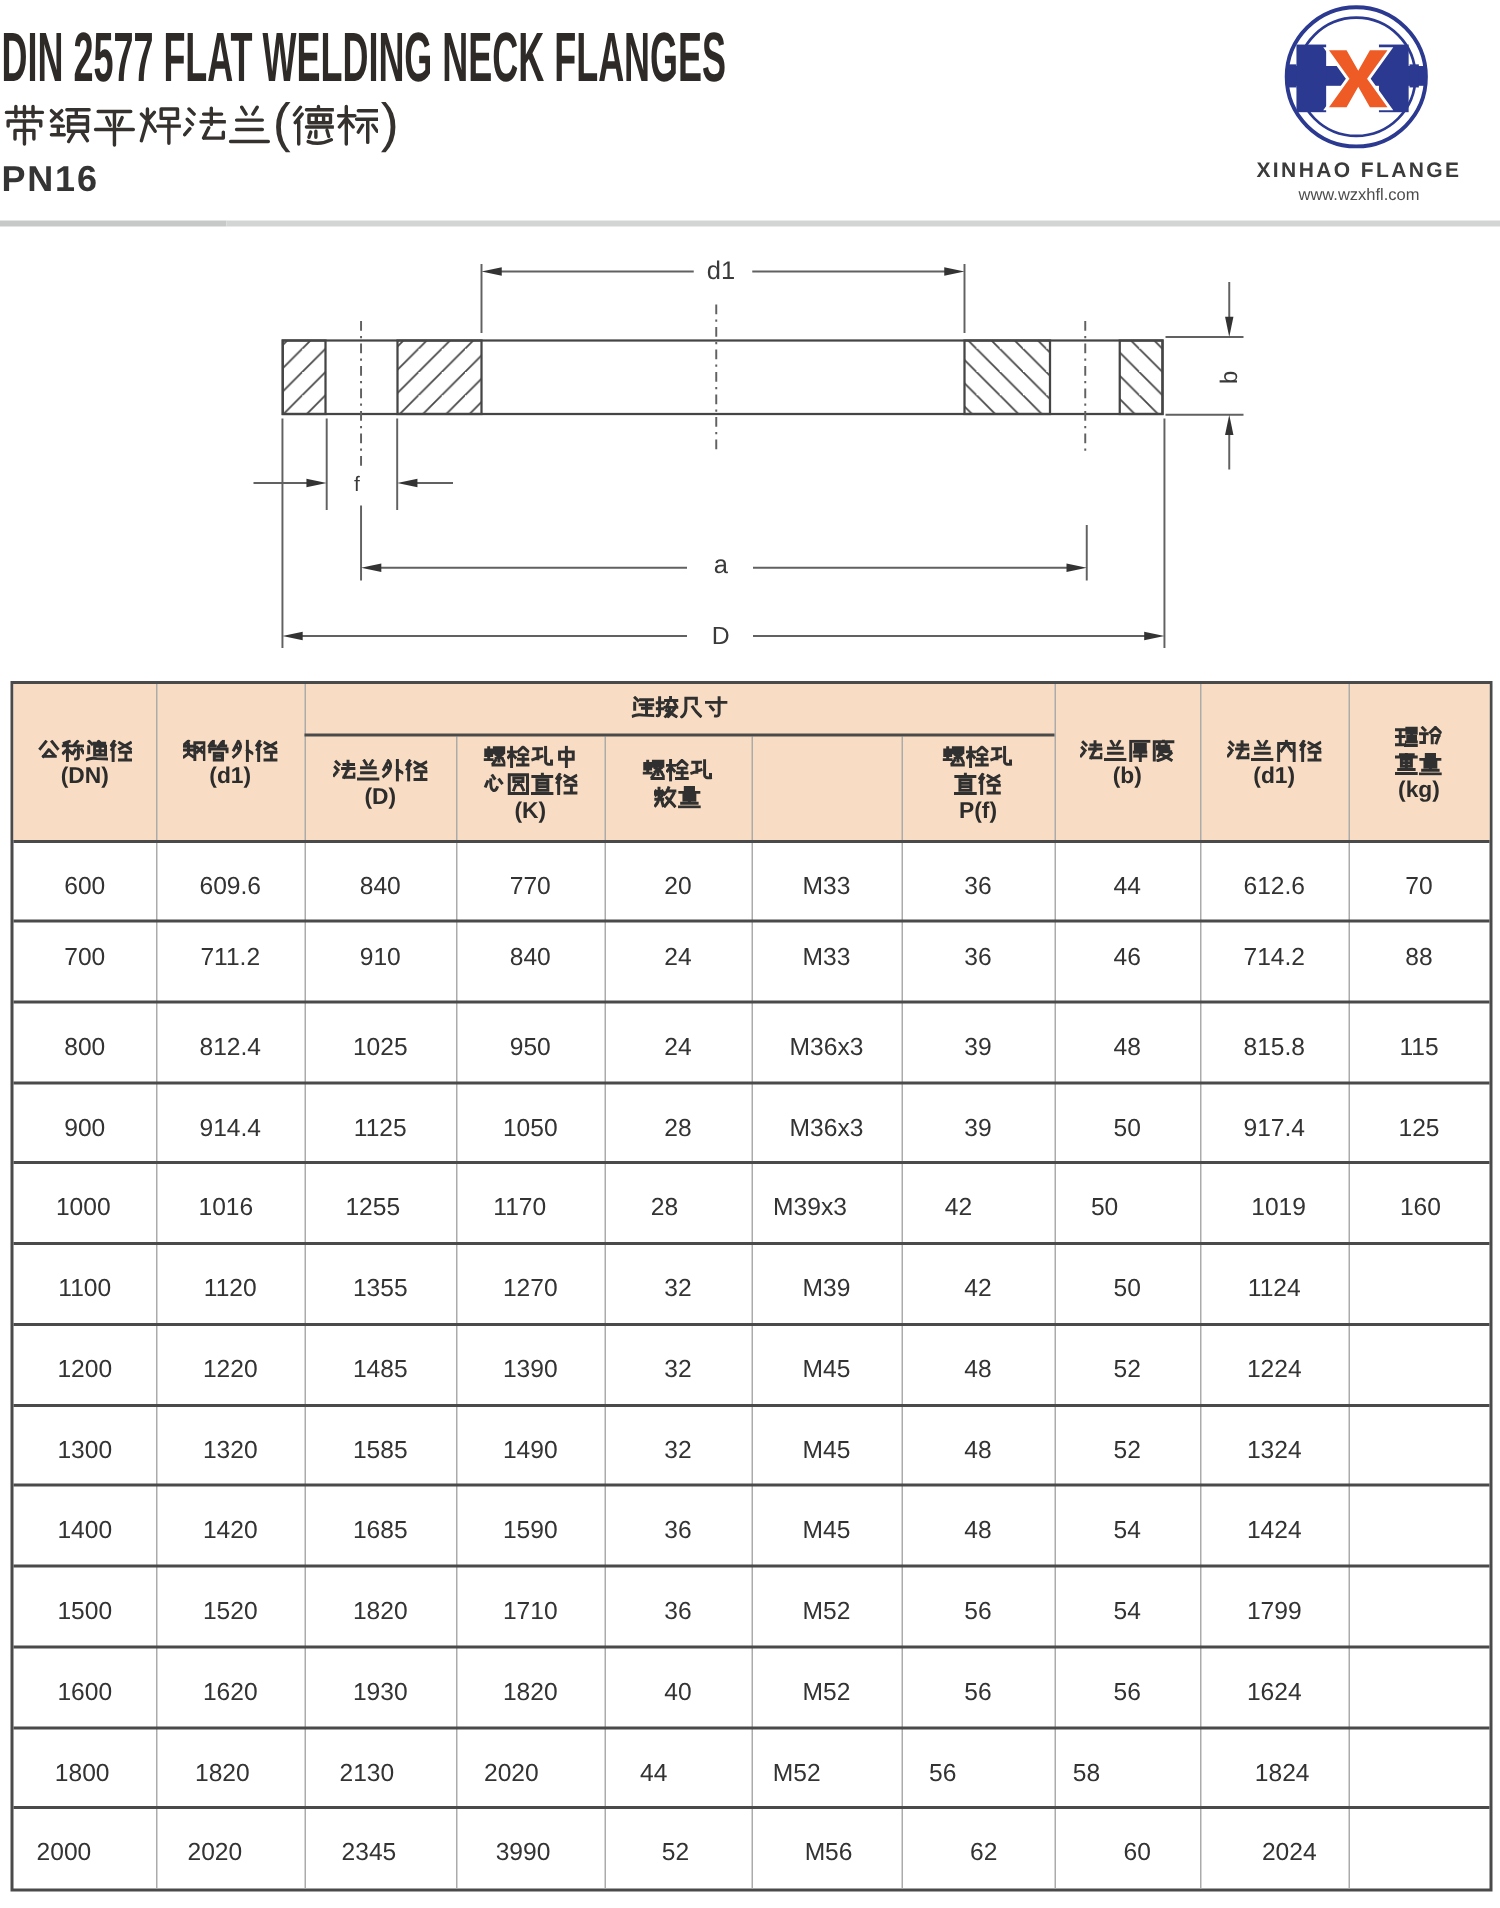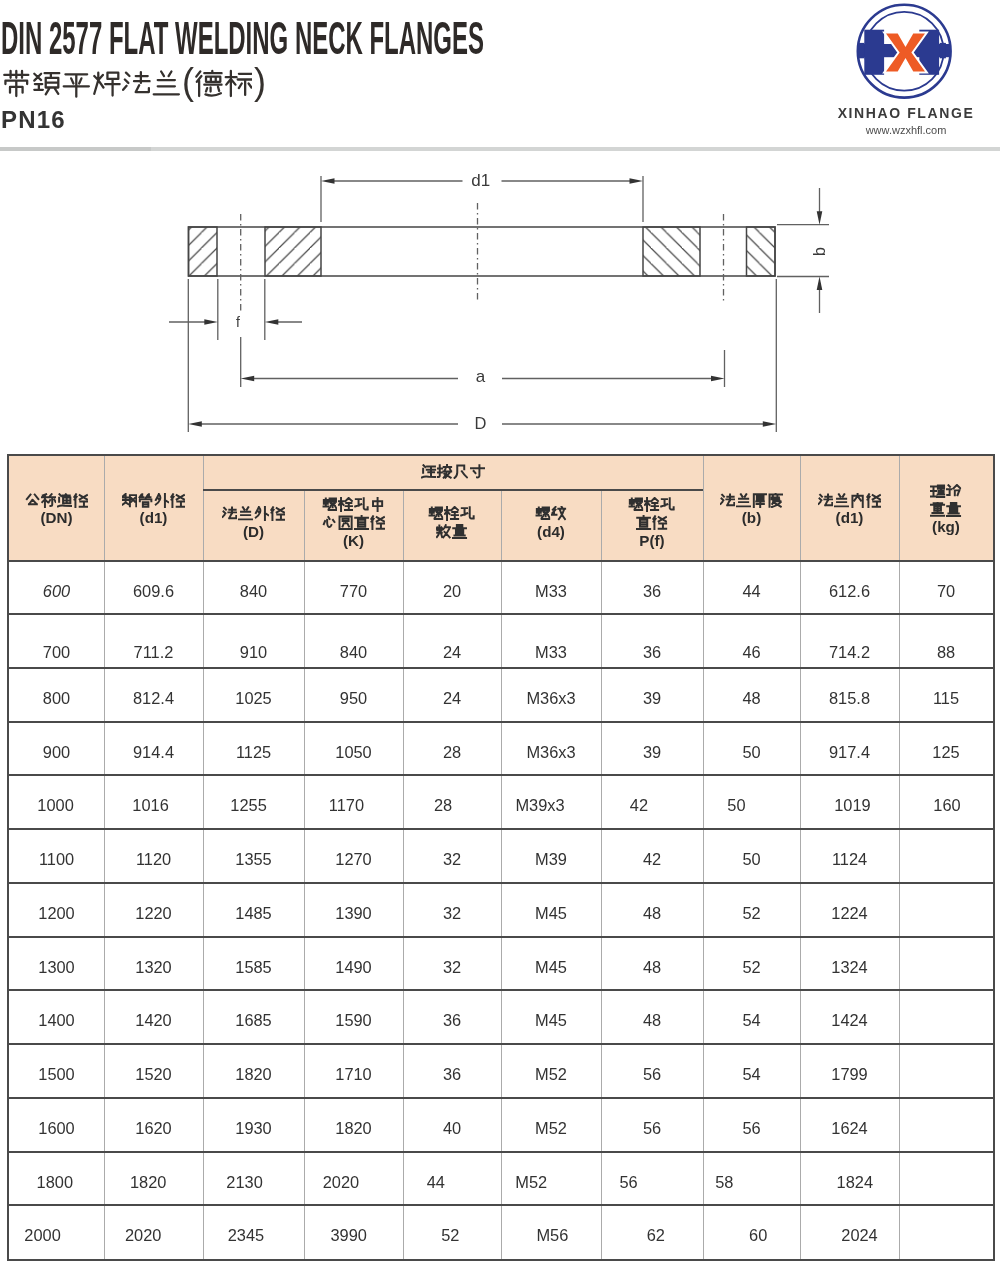--- a/index.html
+++ b/index.html
@@ -362,37 +362,26 @@
       </div>
       <div>
         <svg class="hz ">
           <use href="#g26"></use>
         </svg>
         <svg class="hz ">
           <use href="#g27"></use>
         </svg>
       </div>
     </div>
-<div class="abs hcell hc3" style="left:492px;top:34.5px;width:100px;height:69.0px;">
+<div class="abs hcell hc3" style="left:592px;top:34.5px;width:102px;height:69.0px;">
       <div>
         <svg class="hz ">
           <use href="#g19"></use>
         </svg>
         <svg class="hz ">
-          <use href="#g28"></use>
-        </svg>
-      </div>
-      <div class="lt">(d4)</div>
-    </div>
-<div class="abs hcell hc3" style="left:592px;top:34.5px;width:102px;height:69.0px;">
-      <div>
-        <svg class="hz ">
-          <use href="#g19"></use>
-        </svg>
-        <svg class="hz ">
           <use href="#g20"></use>
         </svg>
         <svg class="hz ">
           <use href="#g21"></use>
         </svg>
       </div>
       <div>
         <svg class="hz ">
           <use href="#g25"></use>
         </svg>
@@ -449,32 +438,32 @@
         <svg class="hz ">
           <use href="#g34"></use>
         </svg>
         <svg class="hz ">
           <use href="#g27"></use>
         </svg>
       </div>
       <div class="lt">(kg)</div>
     </div>
 <div class="abs brow" style="left:0;top:109.5px;width:984px;">
-      <div style="width:95px;font-style:italic;">600</div>
+      <div style="width:95px;">600</div>
       <div style="width:99px;">609.6</div>
       <div style="width:101px;">840</div>
       <div style="width:99px;">770</div>
       <div style="width:98px;">20</div>
       <div style="width:100px;">M33</div>
       <div style="width:102px;">36</div>
       <div style="width:97px;">44</div>
       <div style="width:99px;">612.6</div>
       <div style="width:94px;">70</div>
     </div>
-<div class="abs brow" style="left:0;top:171px;width:984px;">
+<div class="abs brow" style="left:0;top:157px;width:984px;">
       <div style="width:95px;">700</div>
       <div style="width:99px;">711.2</div>
       <div style="width:101px;">910</div>
       <div style="width:99px;">840</div>
       <div style="width:98px;">24</div>
       <div style="width:100px;">M33</div>
       <div style="width:102px;">36</div>
       <div style="width:97px;">46</div>
       <div style="width:99px;">714.2</div>
       <div style="width:94px;">88</div>

